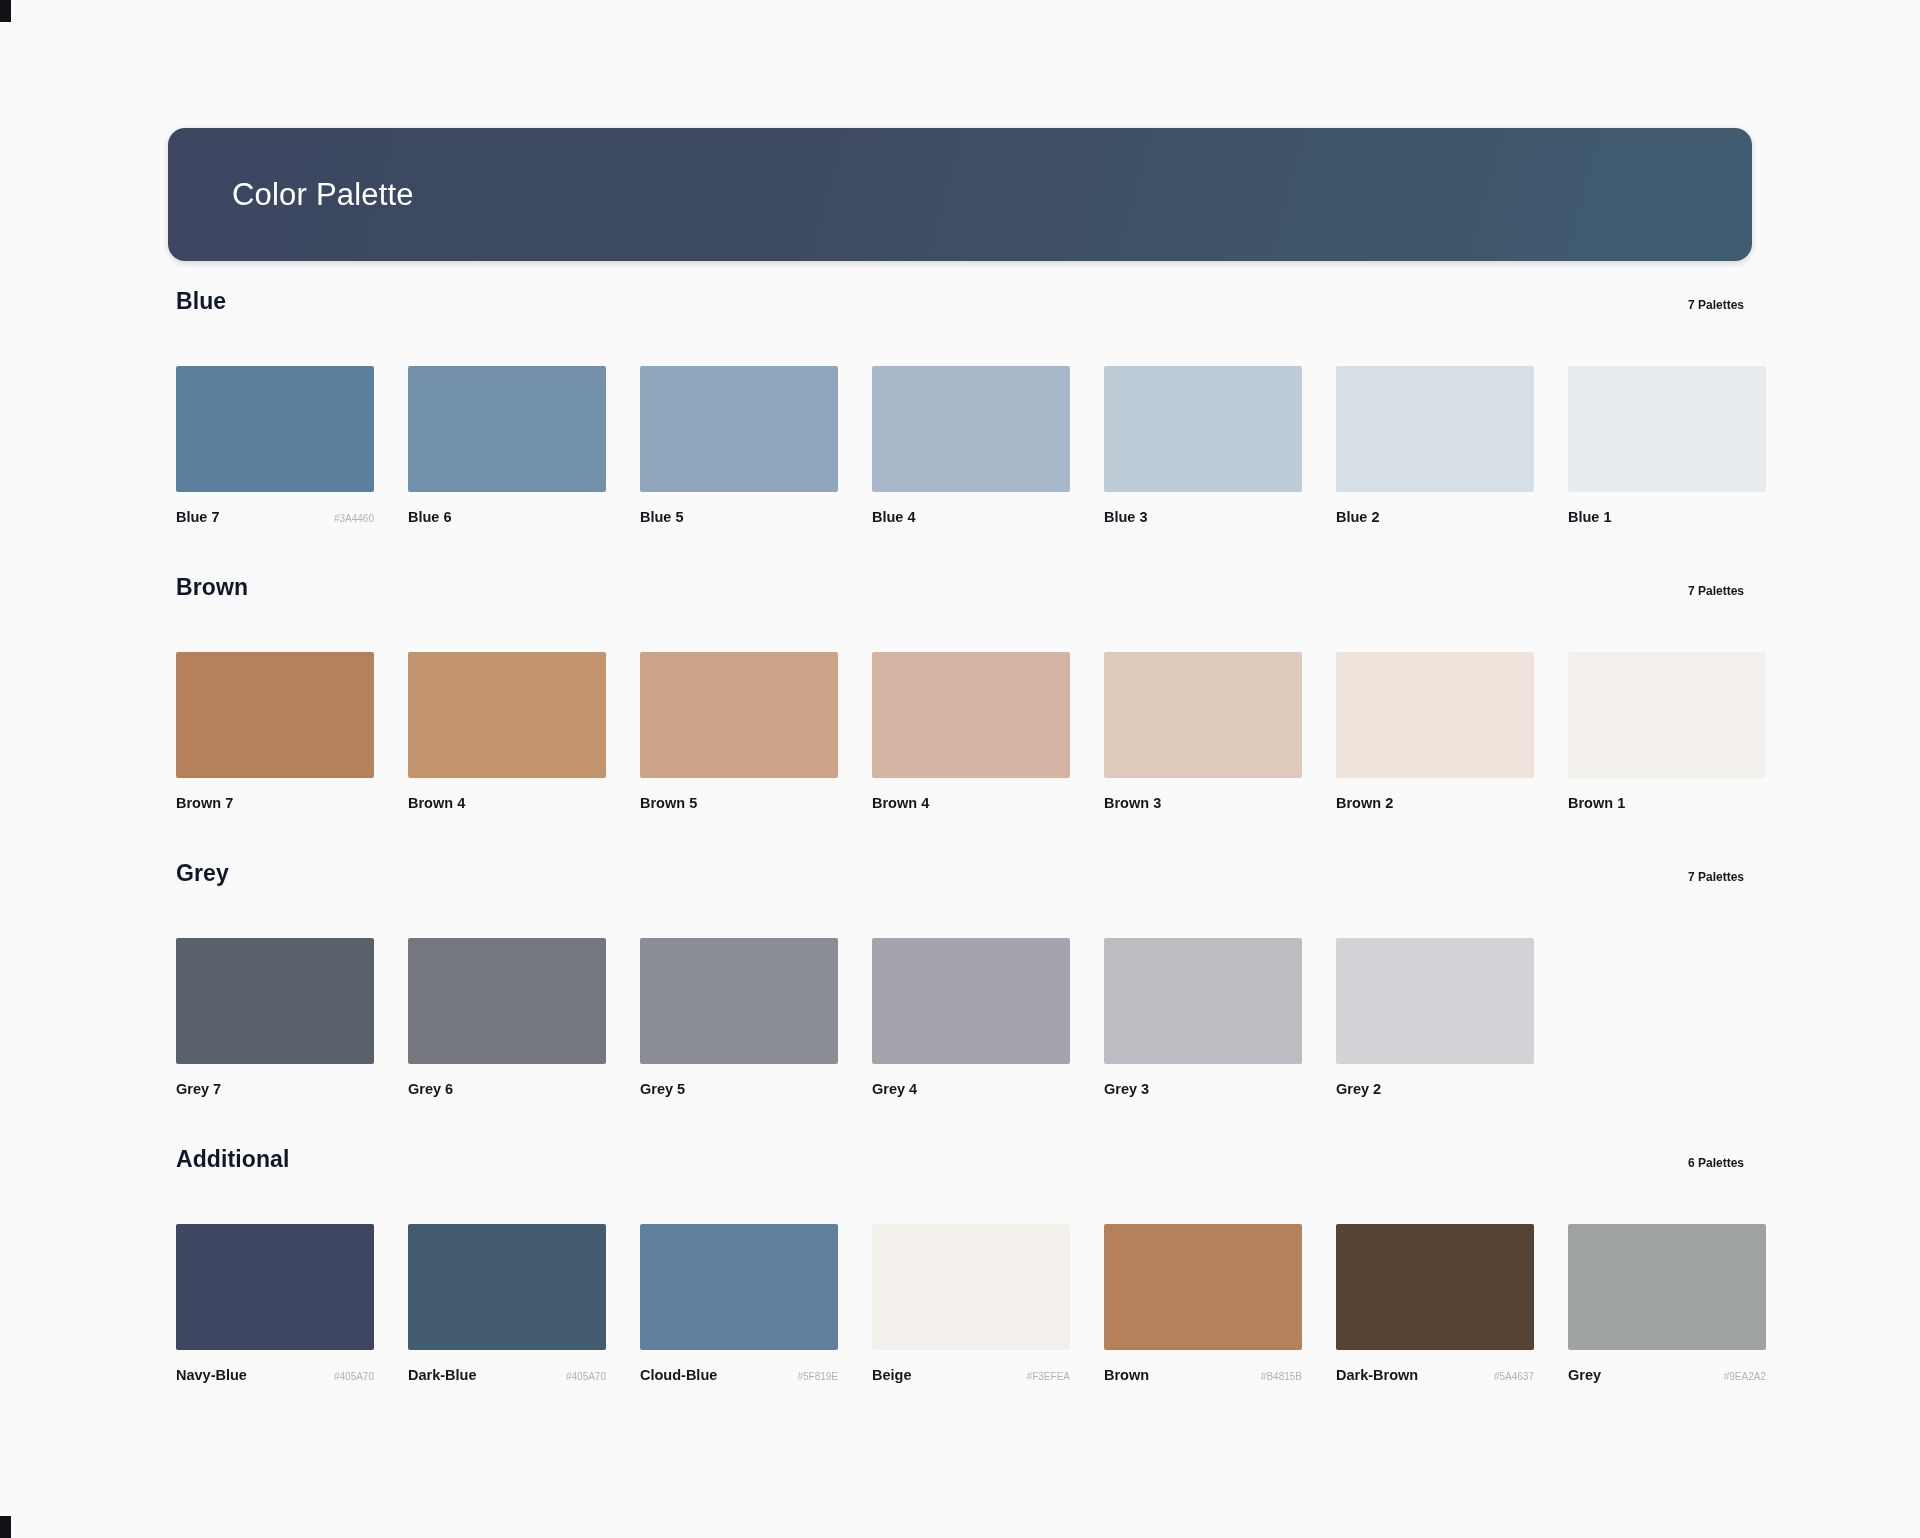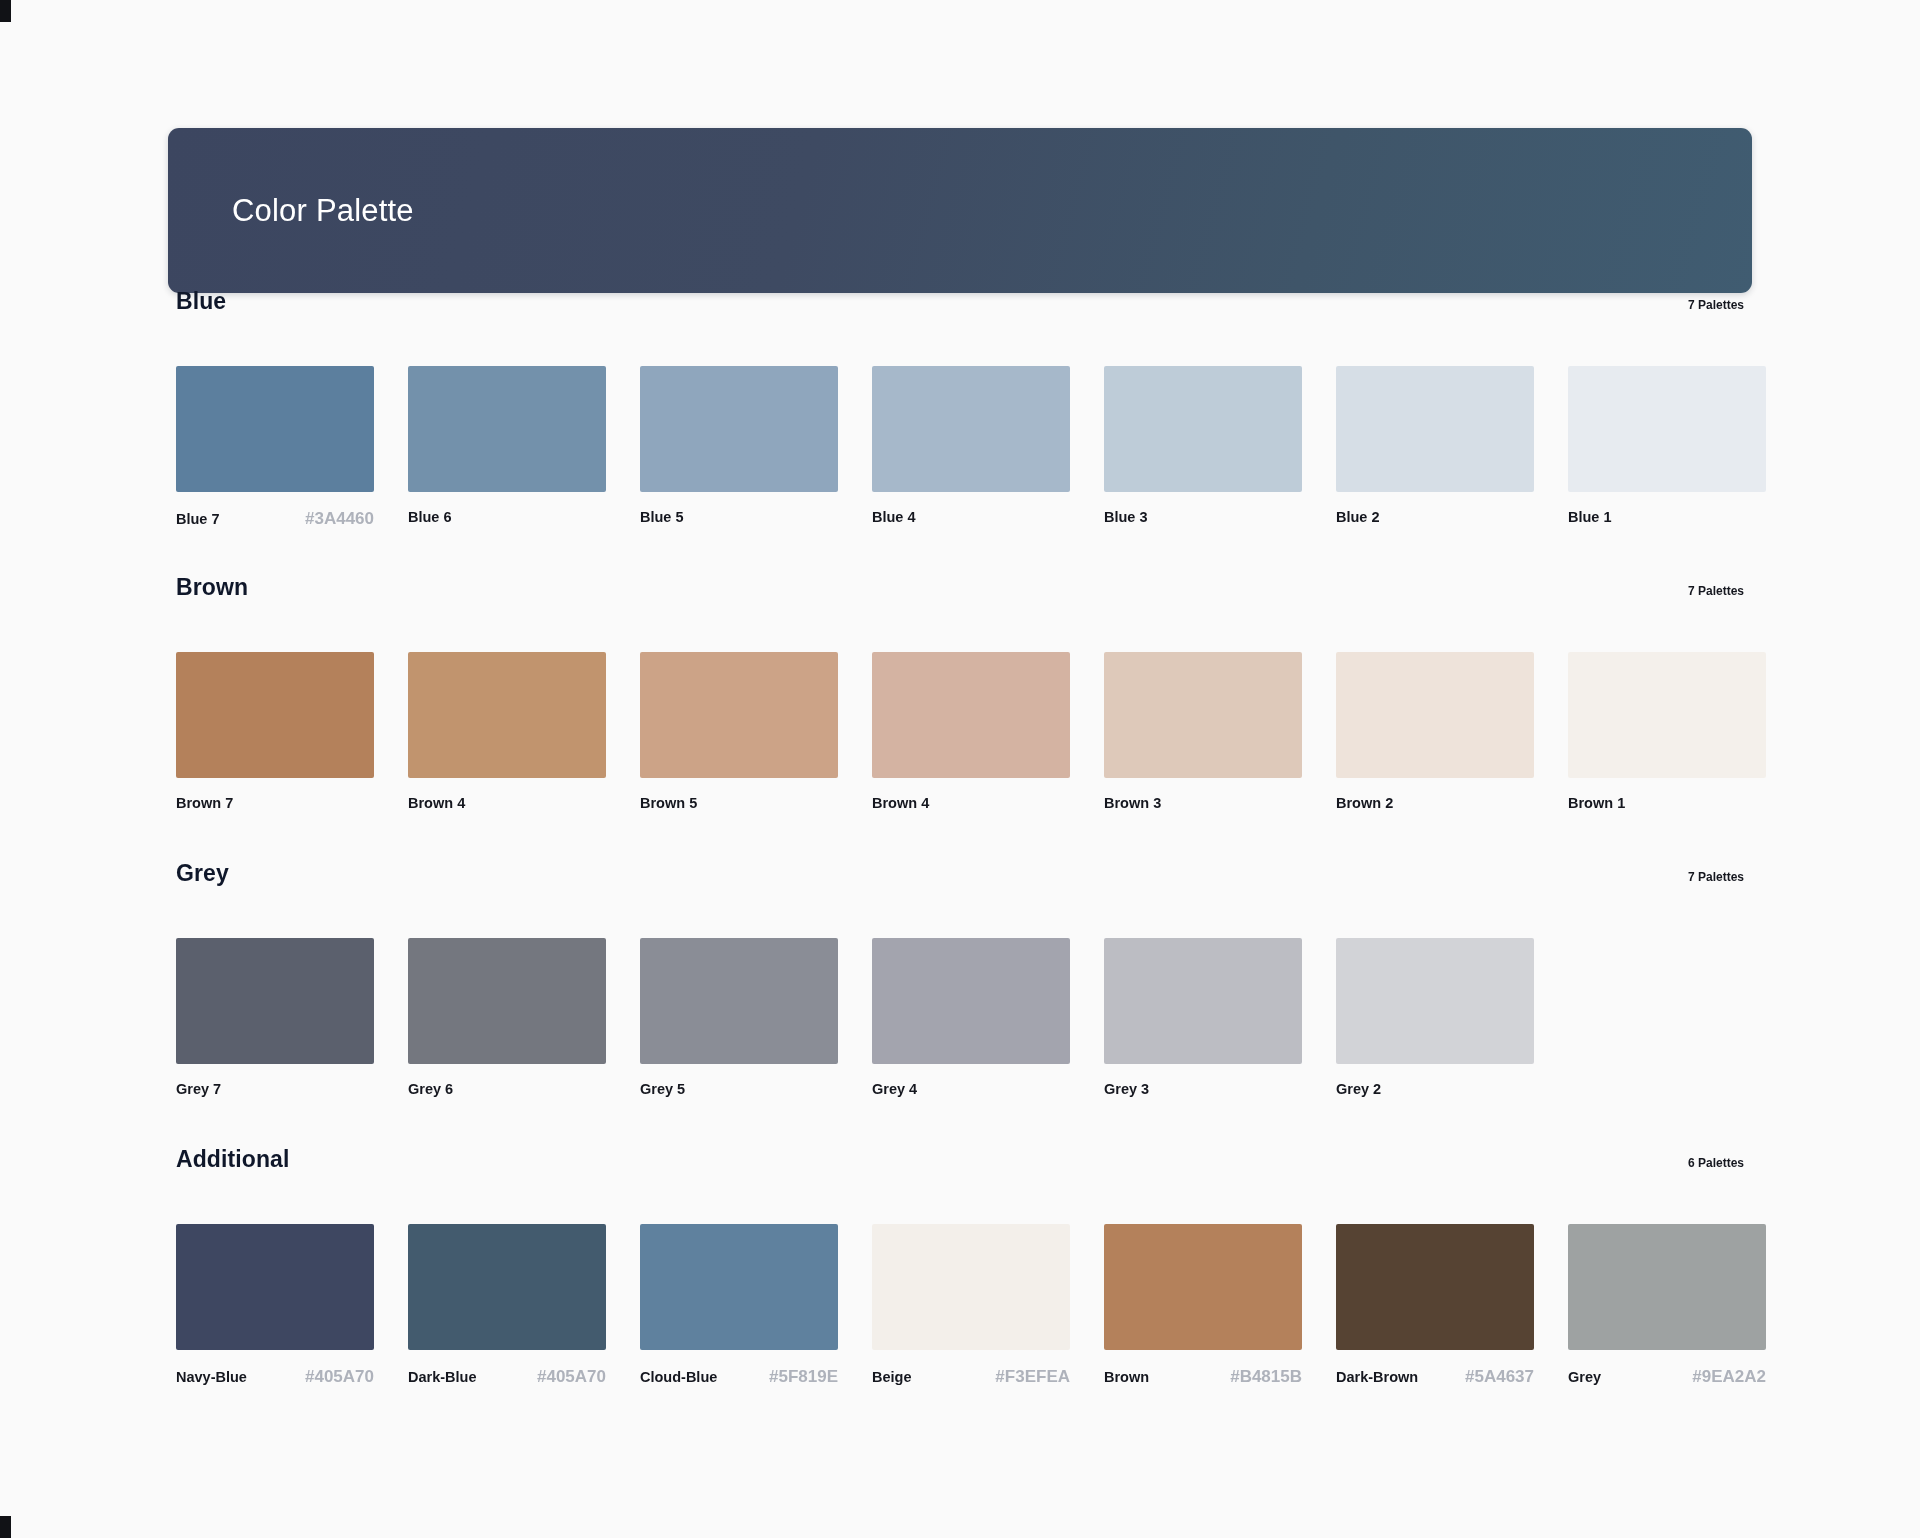--- a/index.html
+++ b/index.html
@@ -28,22 +28,22 @@
   }
   .corner-mark.tl { left: 0; top: 0; }
   .corner-mark.bl { left: 0; bottom: 0; }
 
   
   .banner {
     position: absolute;
     left: 168px;
     top: 128px;
     width: 1584px;
-    height: 165px;
-    border-radius: 11px;
+    height: 133px;
+    border-radius: 17px;
     background: linear-gradient(105deg, #3c4660 0%, #3e4a62 40%, #3f5569 72%, #405c71 100%);
     box-shadow: 0 2px 6px rgba(30,38,55,0.18);
     display: flex;
     align-items: center;
   }
   .banner-title {
     margin-left: 64px;
     color: #ffffff;
     font-size: 31px;
     font-weight: 400;
@@ -103,22 +103,22 @@
     margin-top: 17px;
     height: 18px;
   }
   .swatch-name {
     font-size: 14.5px;
     font-weight: 700;
     color: #15171f;
     white-space: nowrap;
   }
   .swatch-hex {
-    font-size: 17px;
-    font-weight: 700;
+    font-size: 10px;
+    font-weight: 400;
     color: #aeb2bb;
     white-space: nowrap;
   }
 
   .section-gap { height: 47px; }
 </style>
 </head>
 <body>
 
 <div class="page">

